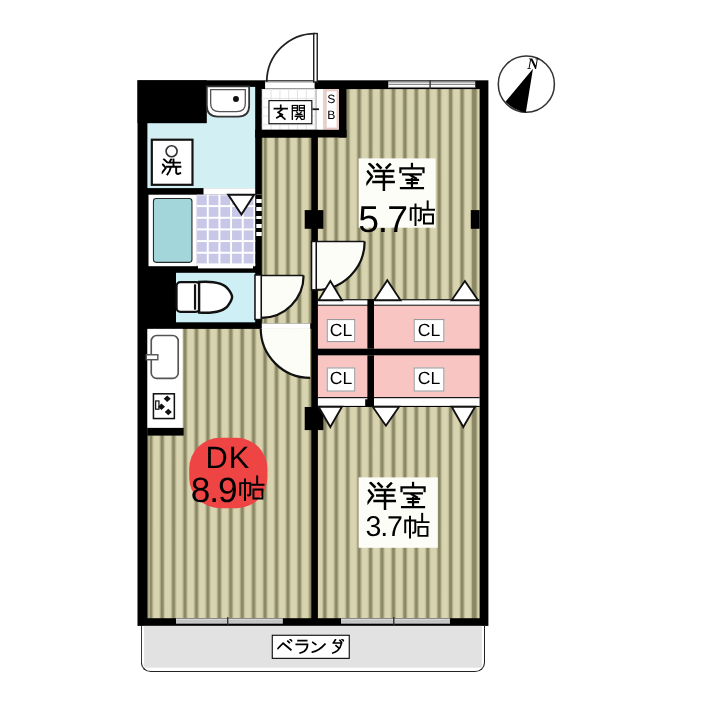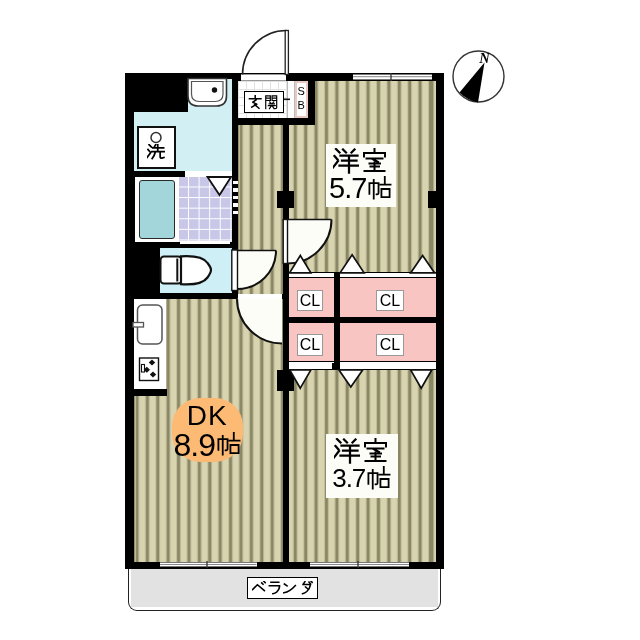--- a/index.html
+++ b/index.html
@@ -179,28 +179,28 @@
 <div class="a" style="left:325.5px;top:144px;width:70.5px;height:63px;background:#fdfdf8;">
  <div style="display:flex;justify-content:center;gap:3px;margin-top:4px;">
         <svg width="26" height="26" viewBox="0 0 104 104" style="display:block;">
           <path d="M12,4 L26,18 M6,32 L18,46 M0,78 L20,52 M40,6 L52,18 M86,6 L74,18 M30,30 H98 M36,50 H94 M26,70 H100 M64,30 V98" fill="none" stroke="#000" stroke-width="9" stroke-linecap="square"></path>
         </svg>
         <svg width="26" height="26" viewBox="0 0 104 104" style="display:block;">
           <path d="M50,2 V14 M8,20 H92 M8,20 V34 M92,20 V34 M18,42 H82 M42,44 L64,56 M30,62 H72 M50,58 V90 M34,74 H68 M10,92 H90" fill="none" stroke="#000" stroke-width="8" stroke-linecap="square"></path>
         </svg>
       </div>
  <div style="display:flex;justify-content:center;align-items:center;margin-top:1px;">
-        <span style="font-size:29px;line-height:26px;letter-spacing:-1px;">5.7</span>
+        <span style="font-size:34px;line-height:26px;letter-spacing:-1px;margin-top:12px;">5.7</span>
         <svg width="25" height="25" viewBox="0 0 104 104" style="display:block;margin-left:1px;">
           <path d="M28,16 V94 M10,30 V74 M10,30 H48 M48,30 V70 Q48,78 40,76 M74,4 V36 M56,36 H98 M60,54 H94 M60,54 V88 M94,54 V88 M60,88 H94" fill="none" stroke="#000" stroke-width="7.5" stroke-linecap="square"></path>
         </svg>
       </div>
 </div>
 
-<div class="a" style="left:172px;top:397.5px;width:70.5px;height:64px;background:#fdba74;border-radius:28px;">
+<div class="a" style="left:172px;top:397.5px;width:70.5px;height:64px;background:#ef4444;border-radius:28px;">
  <div style="text-align:center;font-size:28px;line-height:28px;margin-top:4px;letter-spacing:1px;">DK</div>
  <div style="display:flex;justify-content:center;align-items:center;margin-top:2px;">
         <span style="font-size:32px;line-height:26px;letter-spacing:-1px;">8.9</span>
         <svg width="25" height="25" viewBox="0 0 104 104" style="display:block;margin-left:1px;">
           <path d="M28,16 V94 M10,30 V74 M10,30 H48 M48,30 V70 Q48,78 40,76 M74,4 V36 M56,36 H98 M60,54 H94 M60,54 V88 M94,54 V88 M60,88 H94" fill="none" stroke="#000" stroke-width="7.5" stroke-linecap="square"></path>
         </svg>
       </div>
 </div>
 
 <div class="a" style="left:326px;top:434px;width:71.5px;height:64px;background:#fdfdf8;">

